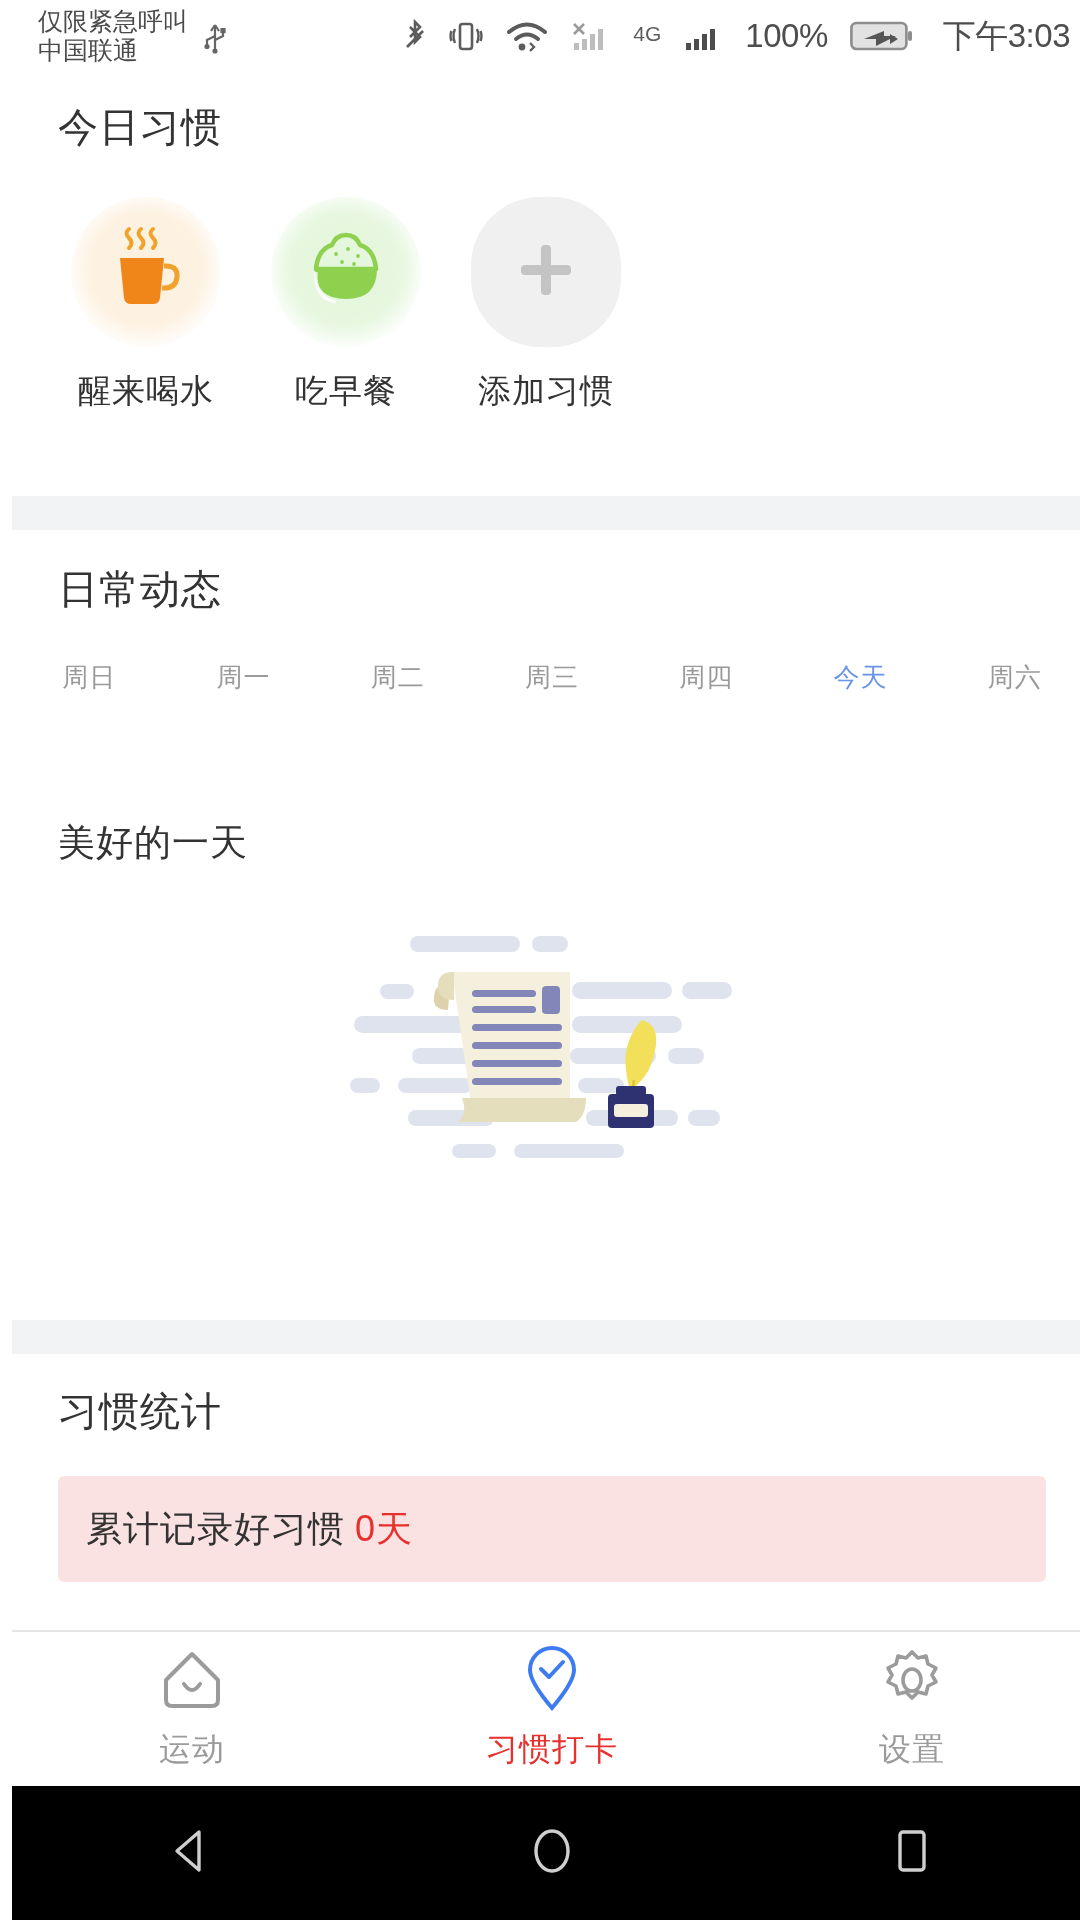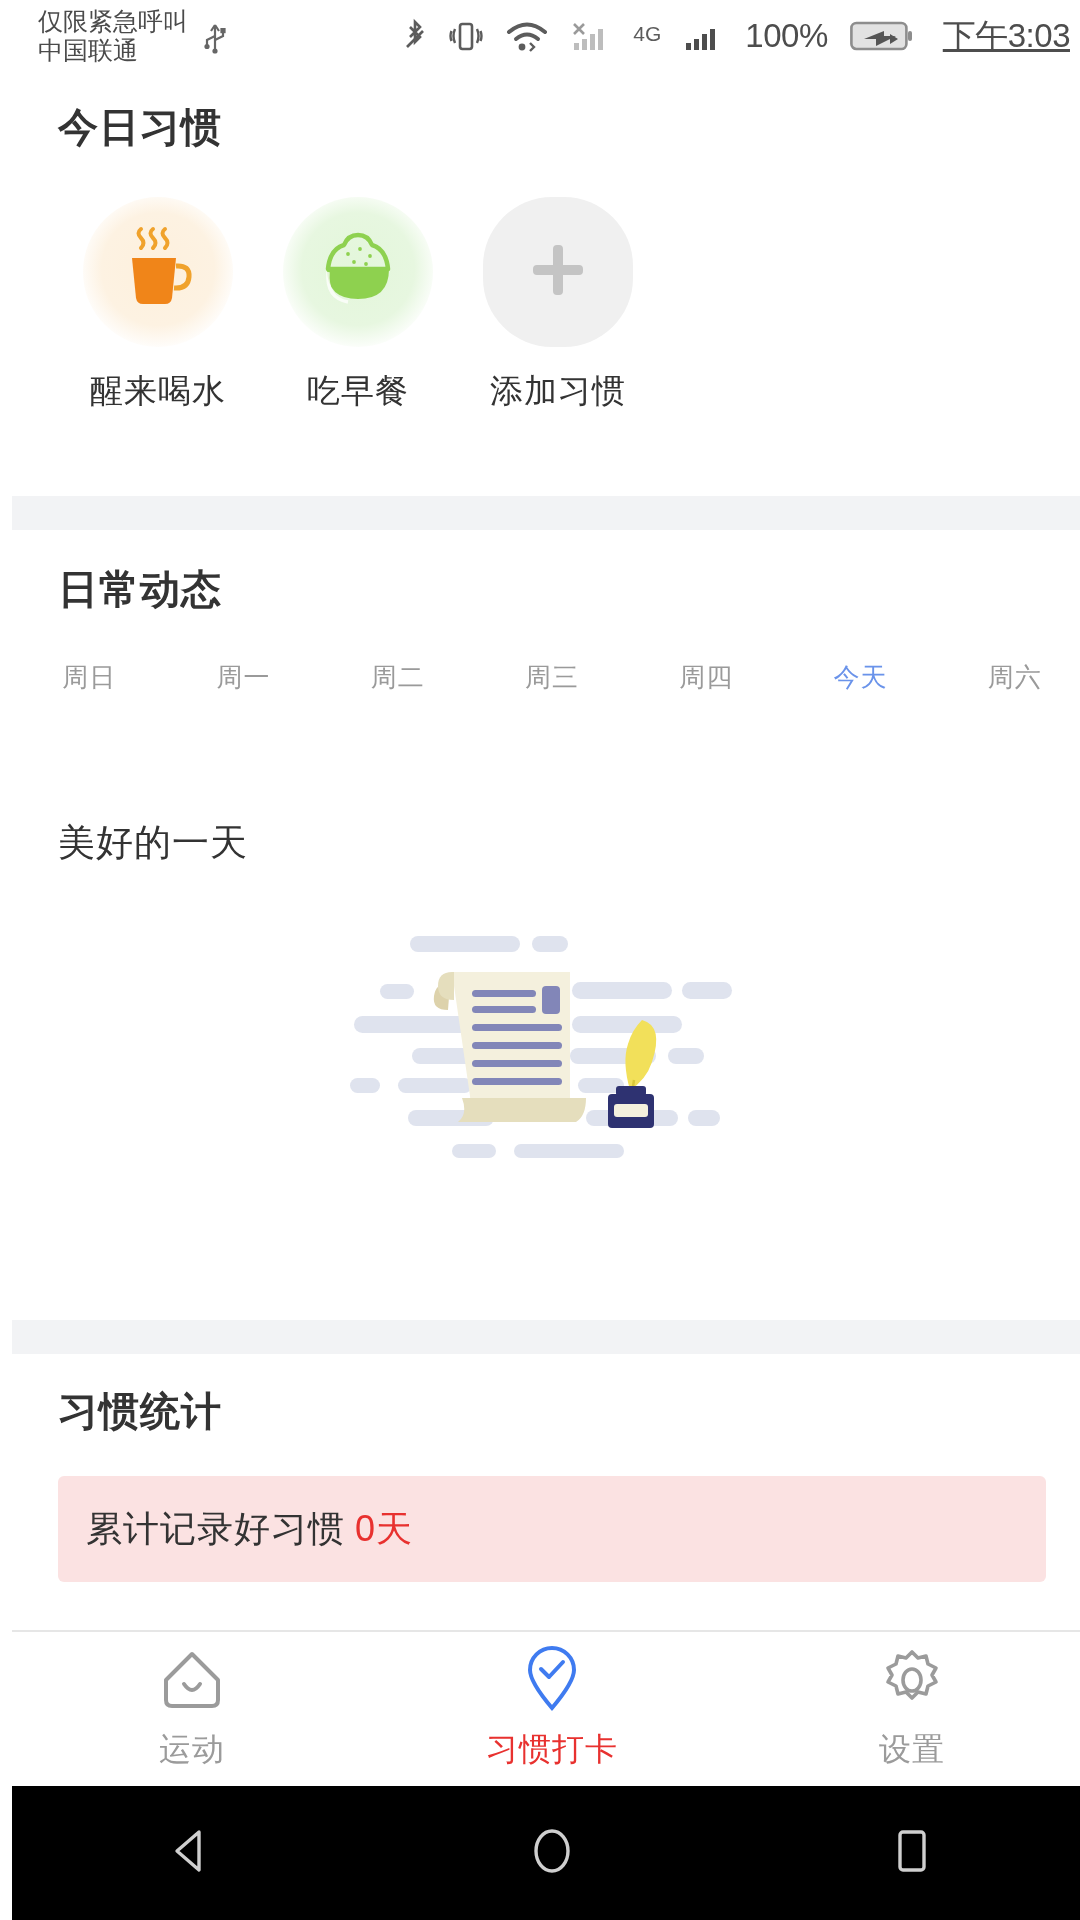--- a/index.html
+++ b/index.html
@@ -16,34 +16,34 @@
     position:absolute; top:0; left:0; width:1080px; height:72px;
     background:#fff; display:flex; align-items:center;
     justify-content:space-between; padding:0 22px 0 26px;
   }
   .sb-left{ display:flex; align-items:center; gap:14px; }
   .carrier{ display:flex; flex-direction:column; line-height:1.18; }
   .carrier span{ font-size:25px; color:#4a4a4a; letter-spacing:0px; white-space:nowrap; }
   .sb-right{ display:flex; align-items:center; gap:22px; }
   .sb-right svg{ display:block; }
   .batt-pct{ font-size:33px; color:#4d4d4d; letter-spacing:-0.5px; }
-  .clock{ font-size:33px; color:#4d4d4d; margin-left:9px; letter-spacing:-0.5px;text-decoration:underline; }
+  .clock{ font-size:33px; color:#4d4d4d; margin-left:9px; letter-spacing:-0.5px; }
 
   
   .section{ background:#fff; }
   .section-title{
-    font-size:40px; font-weight:bold; color:#333333;
+    font-size:40px; font-weight:normal; color:#333333;
     letter-spacing:1px;
   }
   .divider{ width:1080px; height:34px; background:#f2f3f5; }
 
   
   #sec-habits{ position:absolute; top:72px; left:0; width:1080px; height:424px; }
   #sec-habits .section-title{ position:absolute; top:28px; left:46px; }
-  .habit-row{ position:absolute; top:125px; left:46px; display:flex; }
+  .habit-row{ position:absolute; top:125px; left:34px; display:flex; }
   .habit-item{ width:200px; display:flex; flex-direction:column; align-items:center; }
   .habit-blob{
     width:150px; height:150px; border-radius:50%;
     display:flex; align-items:center; justify-content:center;
     position:relative;
   }
   .blob-orange{ background:radial-gradient(circle at 50% 48%, #fdf0dd 0%, #fdf2e2 52%, rgba(253,243,228,0) 76%); }
   .blob-green { background:radial-gradient(circle at 50% 48%, #e3f6da 0%, #e7f7e0 52%, rgba(231,247,224,0) 76%); }
   .blob-gray  { background:#f0f0f0; border-radius:46%; }
   .habit-label{ margin-top:22px; font-size:33px; color:#333; white-space:nowrap; letter-spacing:1px; }

